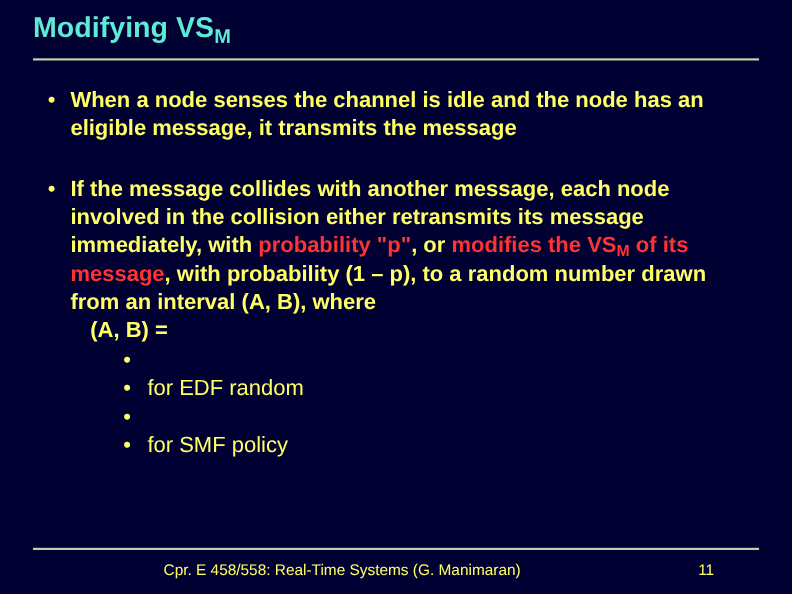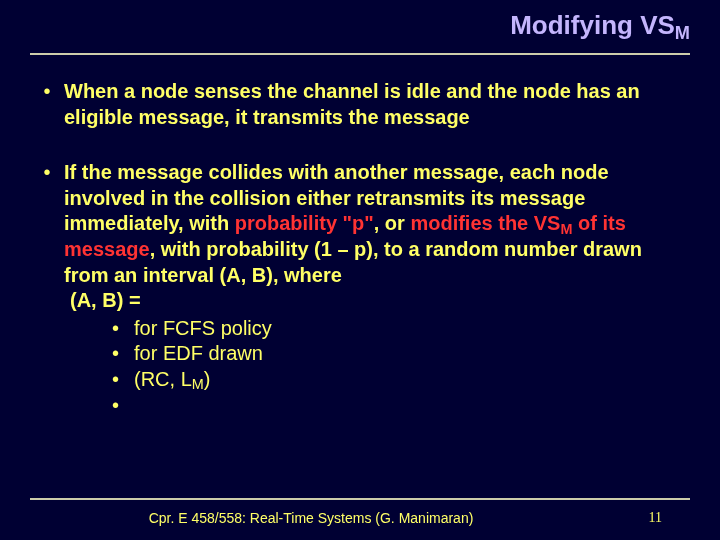--- a/index.html
+++ b/index.html
@@ -14,22 +14,21 @@
   }
   .slide {
     padding: 10px 30px 0 30px;
   }
   .title-block {
     padding-bottom: 8px;
   }
   .title {
     font-size: 26px;
     font-weight: bold;
-    color: #c4b5fd;
-    text-align: right;
+    color: #5eead4;
   }
   .title sub {
     font-size: 0.7em;
     vertical-align: baseline;
     position: relative;
     bottom: -0.25em;
   }
   .rule {
     border: none;
     border-top: 2px solid #ccccaa;
@@ -94,22 +93,21 @@
     padding: 0 58px 0 0;
     font-size: 14px;
     color: #ffff66;
   }
   .footer-center {
     flex: 1;
     text-align: center;
   }
   .footer-num {
     width: 40px;
-    text-align: right;
-    font-family: Liberation Serif, serif;
+    text-align: center;
   }
 </style>
 </head>
 <body>
 
 <div class="slide">
 
   <div class="title-block">
     <h1 class="title">
       <span>Modifying VS</span><sub>M</sub>
@@ -121,40 +119,39 @@
 
     <div class="b1">
       <div class="bul">•</div>
       <div class="txt">When a node senses the channel is idle and the node has an eligible message, it transmits the message</div>
     </div>
 
     <div class="b1" style="margin-bottom:0">
       <div class="bul">•</div>
       <div class="txt">
         <span>If the message collides with another message, each node involved in the collision either retransmits its message immediately, with </span><span class="red">probability "p"</span><span>, or </span><span class="red"><span>modifies the VS</span><sub class="s">M</sub><span> of its message</span></span><span>, with probability (1 – p), to a random number drawn from an interval (A, B), where</span>
-        <div style="margin-left:6px; margin-top:0px;">(A, B) =</div>
+        <div style="margin-left:18px; margin-top:0px;">(A, B) =</div>
       </div>
     </div>
 
     <div class="policies">
 
     <div class="policy-row">
           <div class="pbul">•</div>
-          <div class="for">for FCFS policy</div>
         </div>
         <div class="policy-row">
           <div class="pbul">•</div>
-          <div class="for">for EDF drawn</div>
+          <div class="for">for EDF random</div>
         </div>
         <div class="policy-row">
           <div class="pbul">•</div>
-          <div class="pair"><span>(RC, L</span><sub class="s">M</sub><span>)</span></div>
         </div>
         <div class="policy-row">
           <div class="pbul">•</div>
+          <div class="for">for SMF policy</div>
         </div>
       </div>
 
   </div>
 </div>
 
 <div class="footer">
   <hr class="footer-rule">
   <div class="footer-line">
     <div class="footer-center">Cpr. E 458/558: Real-Time Systems (G. Manimaran)</div>

